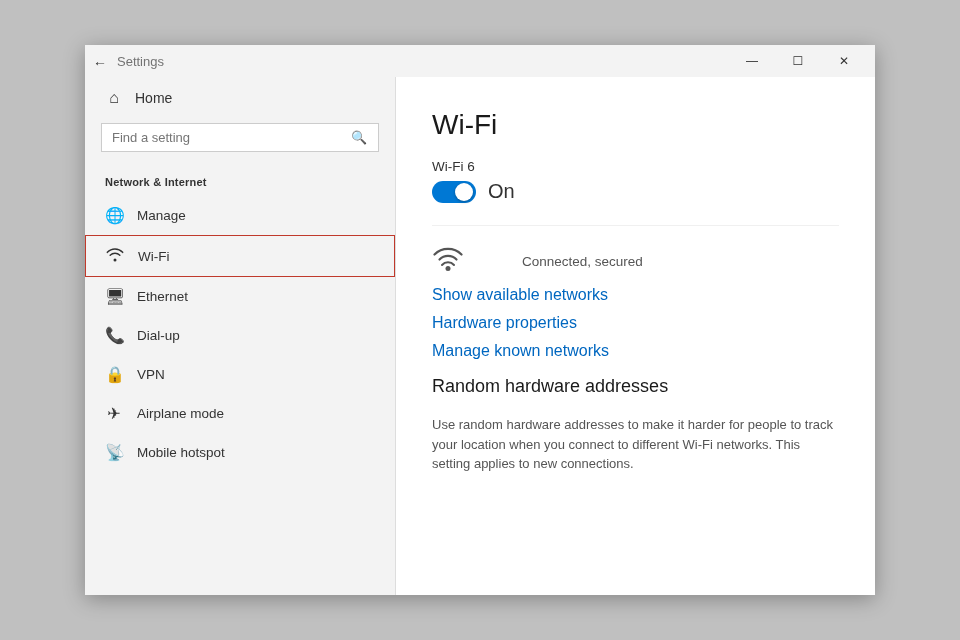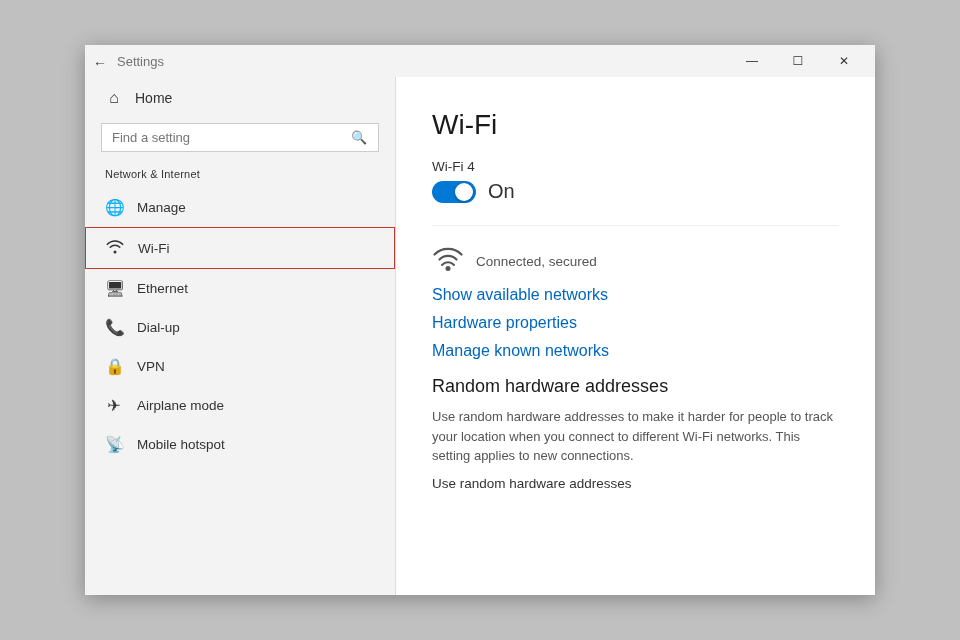--- a/index.html
+++ b/index.html
@@ -72,21 +72,21 @@
     .sidebar-home {
       display: flex;
       align-items: center;
       padding: 12px 20px;
       cursor: pointer;
       font-size: 14px;
       color: #333;
       gap: 12px;
     }
     .search-box {
-      margin: 4px 16px 12px 16px;
+      margin: 4px 16px 20px 16px;
       display: flex;
       align-items: center;
       background: white;
       border: 1px solid #ccc;
       padding: 6px 10px;
       gap: 6px;
     }
     .search-box input {
       border: none;
       outline: none;
@@ -94,21 +94,21 @@
       flex: 1;
       background: transparent;
       color: #555;
     }
     .search-icon-svg {
       font-size: 13px;
       color: #555;
     }
     .sidebar-section-title {
       font-size: 11px;
-      font-weight: 400;
+      font-weight: 700;
       color: #333;
       padding: 4px 20px 8px 20px;
       letter-spacing: 0.02em;
     }
     .sidebar-item {
       display: flex;
       align-items: center;
       padding: 10px 20px;
       cursor: pointer;
       font-size: 13.5px;
@@ -180,37 +180,38 @@
     }
     .wifi-status-row {
       display: flex;
       align-items: center;
       gap: 12px;
       margin-bottom: 8px;
     }
     .wifi-status-text {
       font-size: 13.5px;
       color: #555;
+      margin-left: 46px;
     }
     .link-btn {
       display: block;
       font-size: 16px;
       color: #0067c0;
       cursor: pointer;
       margin-bottom: 10px;
       background: none;
       border: none;
       padding: 0;
       text-align: left;
     }
     .section-heading {
       font-size: 18px;
       font-weight: 400;
       color: #1a1a1a;
-      margin: 16px 0 10px 0;
+      margin: 16px 0 18px 0;
     }
     .section-body {
       font-size: 13px;
       color: #555;
       line-height: 1.5;
       margin-bottom: 10px;
     }
     .random-hw-label {
       font-size: 13.5px;
       color: #333;
@@ -280,21 +281,21 @@
         <span>Airplane mode</span>
       </div>
       <div class="sidebar-item">
         <span class="sidebar-icon">📡</span>
         <span>Mobile hotspot</span>
       </div>
     </div>
 
     <div class="content">
       <div class="content-title">Wi-Fi</div>
-      <div class="wifi-name-label">Wi-Fi 4</div>
+      <div class="wifi-name-label">Wi-Fi 6</div>
       <div class="toggle-row">
         <div class="toggle">
           <div class="toggle-knob"></div>
         </div>
         <span class="toggle-label">On</span>
       </div>
 
       <div class="divider"></div>
 
       <div class="wifi-status-row">
@@ -308,16 +309,15 @@
         </span>
         <span class="wifi-status-text">Connected, secured</span>
       </div>
 
       <button class="link-btn">Show available networks</button>
       <button class="link-btn">Hardware properties</button>
       <button class="link-btn">Manage known networks</button>
 
       <div class="section-heading">Random hardware addresses</div>
       <div class="section-body">Use random hardware addresses to make it harder for people to track your location when you connect to different Wi-Fi networks. This setting applies to new connections.</div>
-      <div class="random-hw-label">Use random hardware addresses</div>
     </div>
   </div>
 </div>
 
 </body></html>

